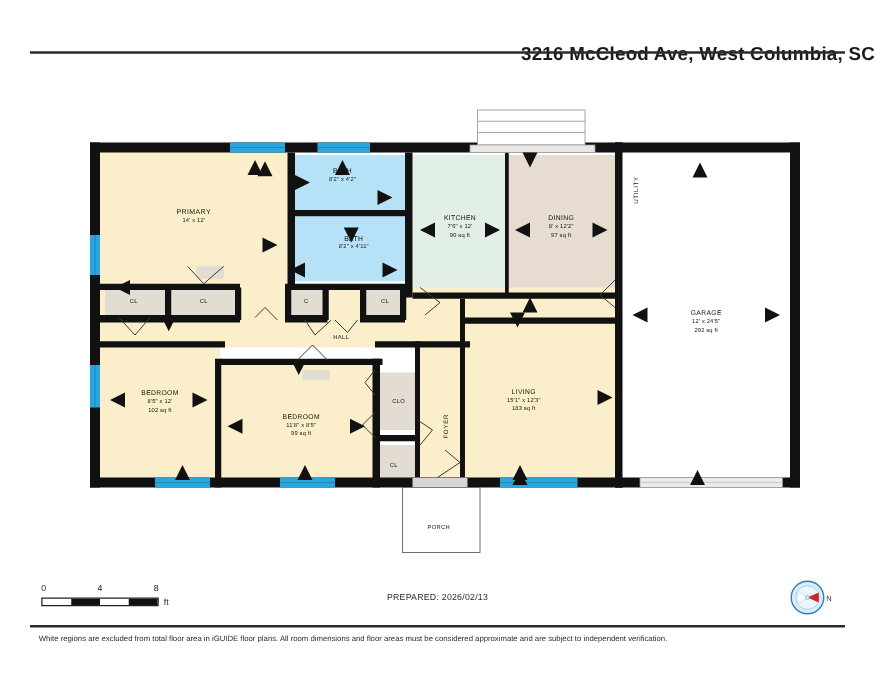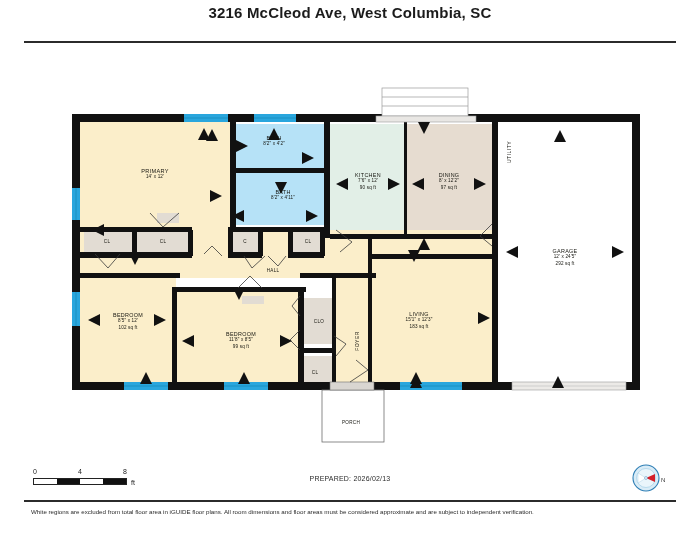--- a/index.html
+++ b/index.html
@@ -6,21 +6,21 @@
   html,body{margin:0;padding:0;background:#ffffff;}
   body{
     width:700px;height:541px;position:relative;overflow:hidden;
     font-family:"Liberation Sans","DejaVu Sans",sans-serif;
     color:#1a1a1a;
   }
   .page{position:absolute;inset:0;}
 
   
   .title{
-    position:absolute;left:0;top:4px;width:700px;text-align:center;
+    position:absolute;left:0;top:35px;width:700px;text-align:right;
     font-size:15px;font-weight:bold;letter-spacing:.2px;color:#1b1b1b;
   }
   .hrule-top{
     position:absolute;left:24px;top:41px;width:652px;height:2px;background:#2b2b2b;
   }
   .subhead{
     position:absolute;left:0;top:46px;width:700px;
     display:flex;justify-content:center;
   }
   .subhead-inner{display:flex;gap:8px;align-items:flex-start;}

